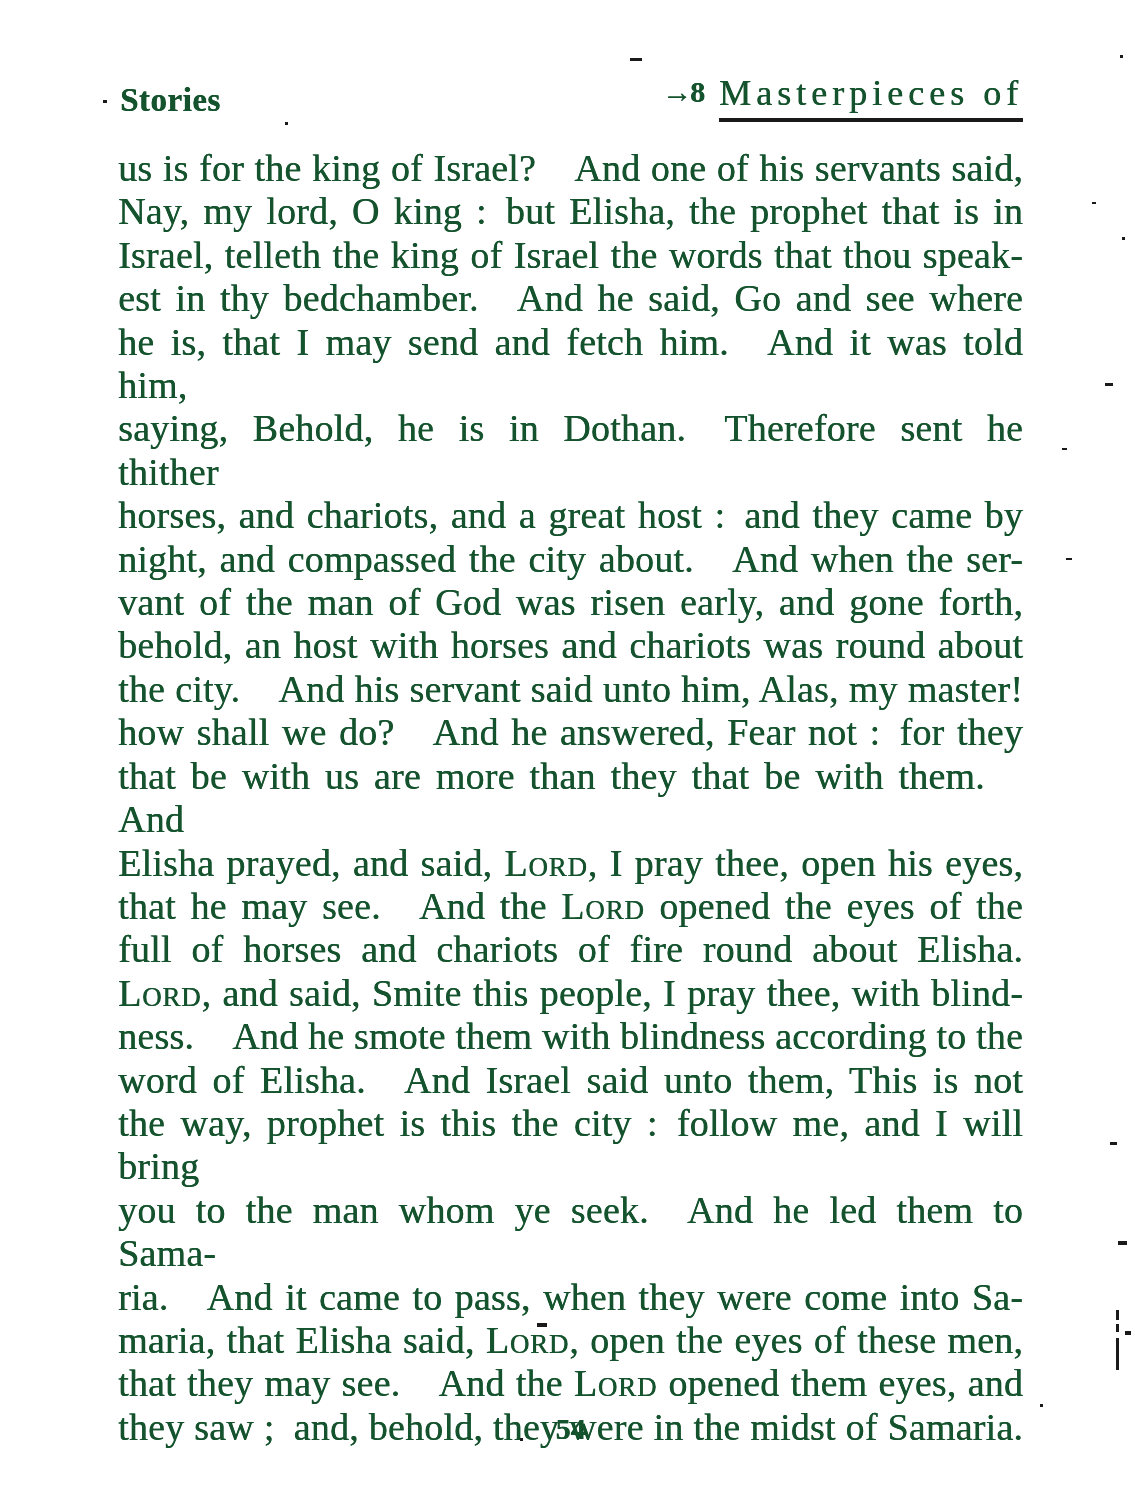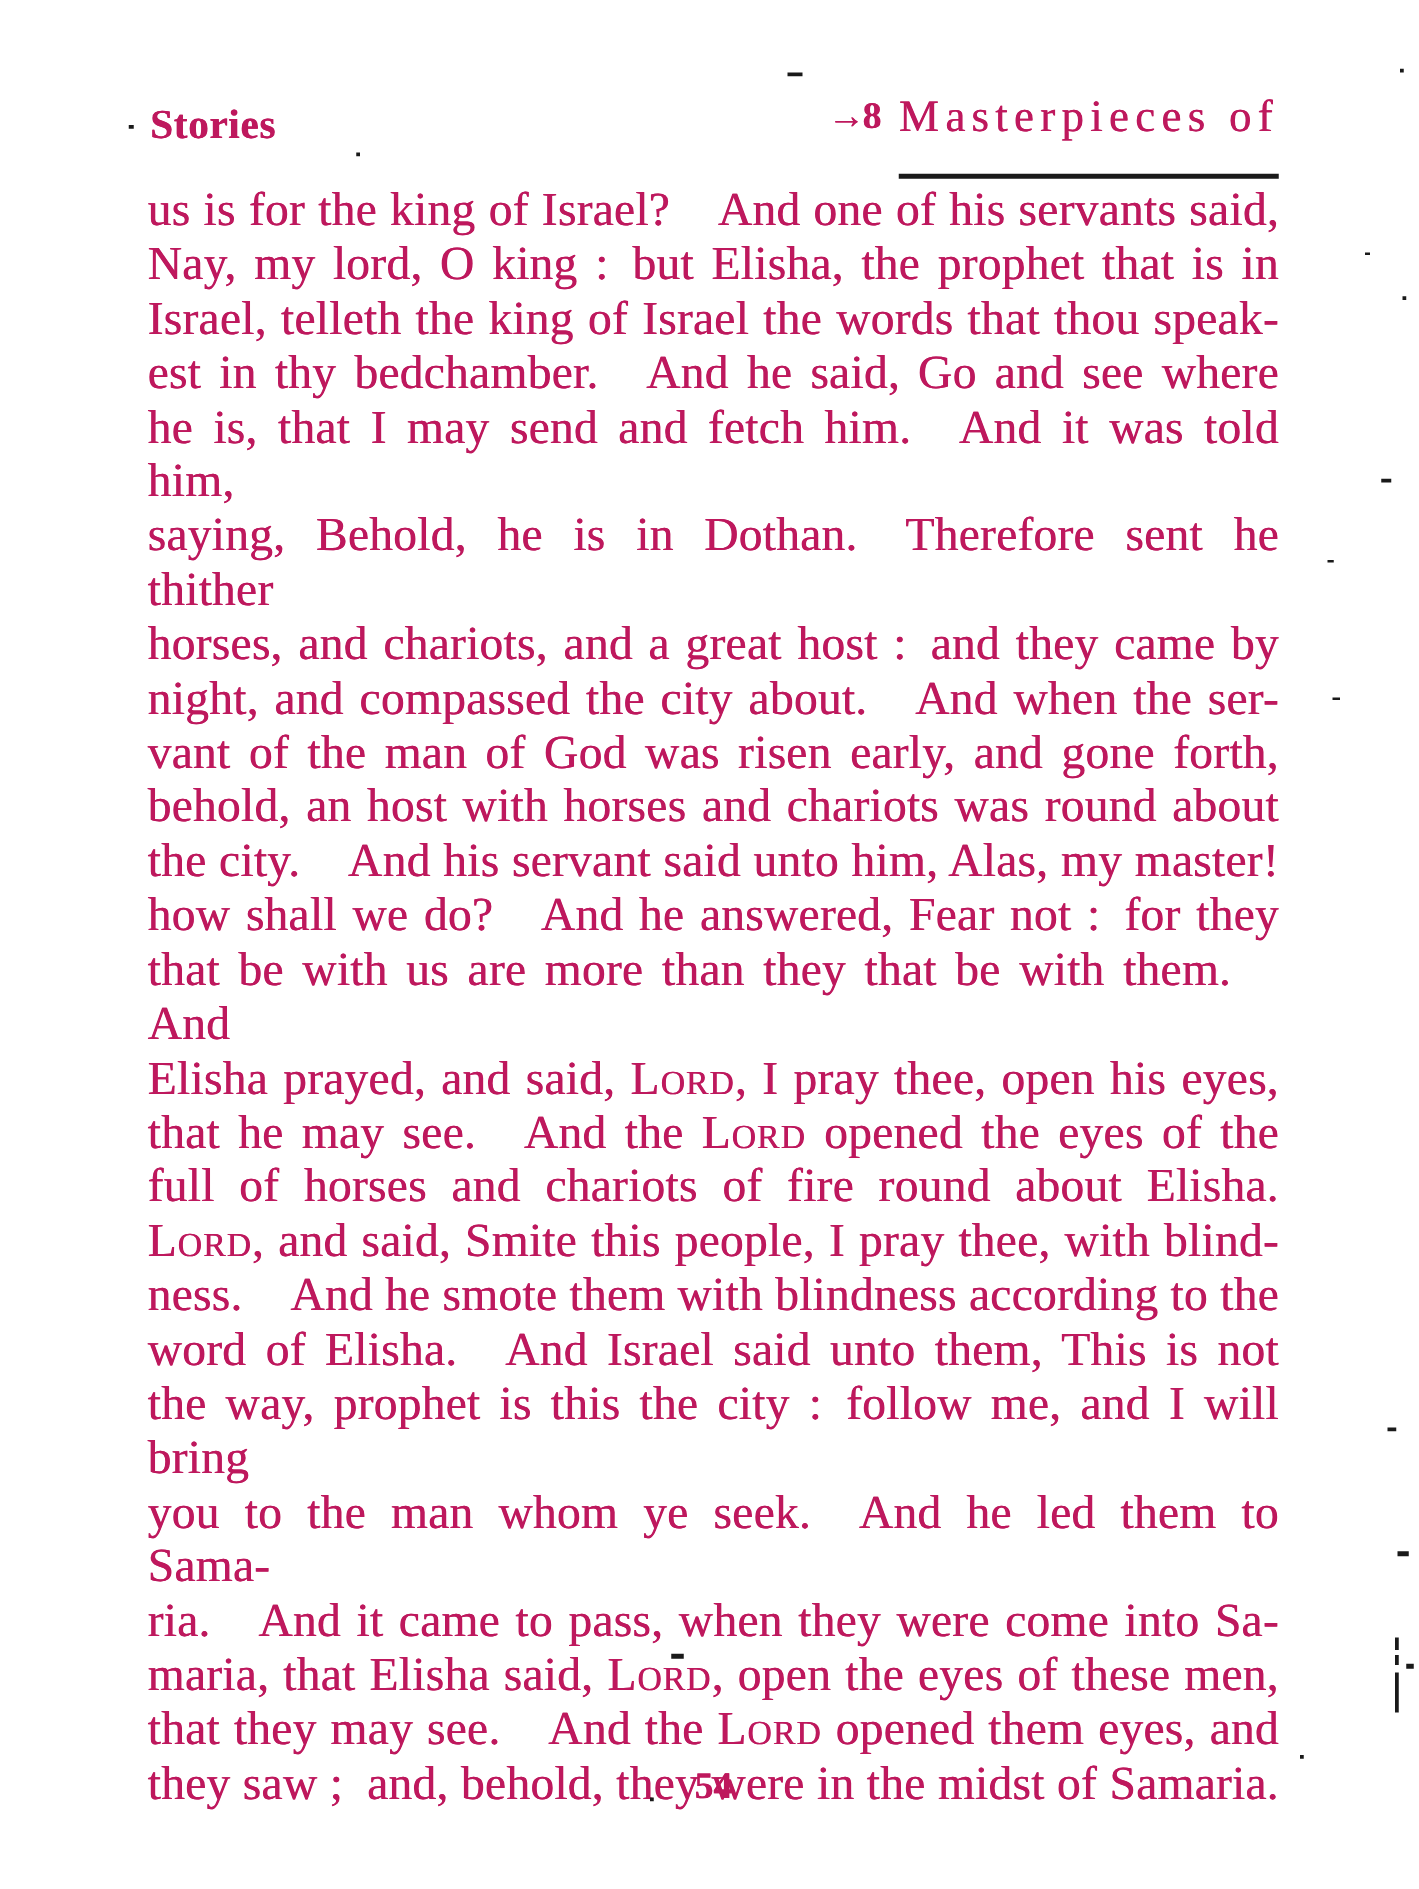--- a/index.html
+++ b/index.html
@@ -5,21 +5,21 @@
   html, body {
     margin: 0;
     padding: 0;
     background: #ffffff;
   }
   .page {
     position: relative;
     width: 1135px;
     height: 1511px;
     background: #ffffff;
-    color: #be185d;
+    color: #14532d;
     font-family: "Liberation Serif", serif;
     overflow: hidden;
   }
   
   .running-head-left {
     position: absolute;
     left: 120px;
     top: 82px;
     font-size: 33px;
     font-weight: bold;
@@ -38,21 +38,21 @@
   .ornament {
     font-size: 30px;
     font-weight: bold;
     letter-spacing: -2px;
     transform: translateY(-3px);
     text-shadow: 0.4px 0 0 currentColor;
   }
   .head-title {
     font-size: 36px;
     letter-spacing: 5px;
-    padding-bottom: 25px;
+    padding-bottom: 4px;
     border-bottom: 4px solid #1a1a1a;
     text-shadow: 0.4px 0 0 currentColor;
   }
   
   .body-text {
     position: absolute;
     left: 118px;
     top: 147px;
     width: 905px;
     font-size: 38px;

